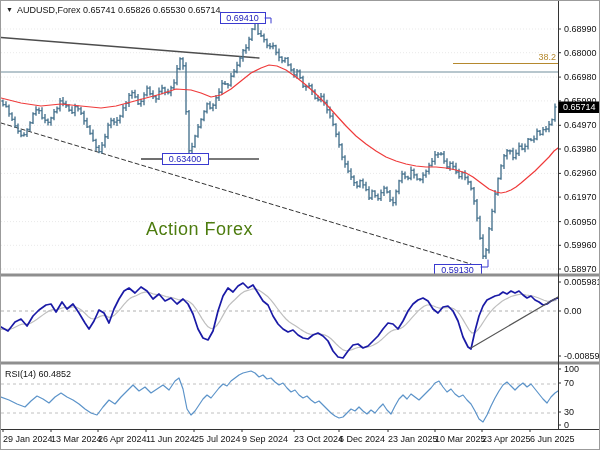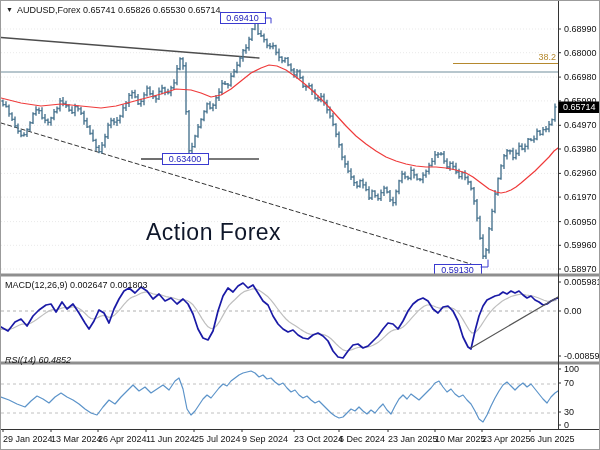--- a/index.html
+++ b/index.html
@@ -4,22 +4,22 @@
 <style>
   html,body{margin:0;padding:0;background:#ffffff;}
   #stage{position:relative;width:600px;height:450px;background:#fff;
          font-family:"Liberation Sans",sans-serif;overflow:hidden;
          border:1px solid #9b9b9b;box-sizing:border-box;}
   #chart-svg{position:absolute;left:0;top:0;}
   .hdr{position:absolute;font-size:9px;color:#111;white-space:pre;z-index:5;}
   #sym-hdr{left:5px;top:4px;}
   #sym-hdr .tri{display:inline-block;font-size:7px;color:#222;margin-right:4px;vertical-align:1px;cursor:pointer;}
   #macd-hdr{left:4px;top:279px;}
-  #rsi-hdr{left:4px;top:354px;font-style:italic;}
-  #watermark{position:absolute;left:145px;top:218px;font-size:23px;color:#0f172a;
+  #rsi-hdr{left:4px;top:368px;}
+  #watermark{position:absolute;left:145px;top:218px;font-size:18px;color:#4d7c0f;
              letter-spacing:.5px;z-index:1;}
   svg text{font-family:"Liberation Sans",sans-serif;}
 </style>
 </head>
 <body>
 
 <div id="stage">
   <svg id="chart-svg" width="600" height="450" viewBox="0 0 600 450">
       <rect x="0" y="0" width="600" height="450" fill="#fff"></rect>
       <rect x="0" y="0" width="557" height="272" fill="#fff"></rect>
@@ -1049,18 +1049,17 @@
       <line x1="434" y1="428" x2="434" y2="431" stroke="#333" stroke-width="1"></line>
       <text x="434" y="441" fill="#111111" font-size="9" text-anchor="start">10 Mar 2025</text>
       <line x1="481" y1="428" x2="481" y2="431" stroke="#333" stroke-width="1"></line>
       <text x="481" y="441" fill="#111111" font-size="9" text-anchor="start">23 Apr 2025</text>
       <line x1="529" y1="428" x2="529" y2="431" stroke="#333" stroke-width="1"></line>
       <text x="529" y="441" fill="#111111" font-size="9" text-anchor="start">6 Jun 2025</text>
     </svg>
 
   <div class="hdr" id="sym-hdr"><span class="tri">▼</span><span>AUDUSD,Forex</span><span> 0.65741 0.65826 0.65530 0.65714</span></div>
 
-  <div class="hdr" id="macd-hdr"><span>MACD(12,26,9)</span><span> 0.002647 0.001803</span></div>
 
   <div class="hdr" id="rsi-hdr"><span>RSI(14)</span><span> 60.4852</span></div>
 
   <div id="watermark">Action Forex</div>
 </div>
 
 </body></html>

